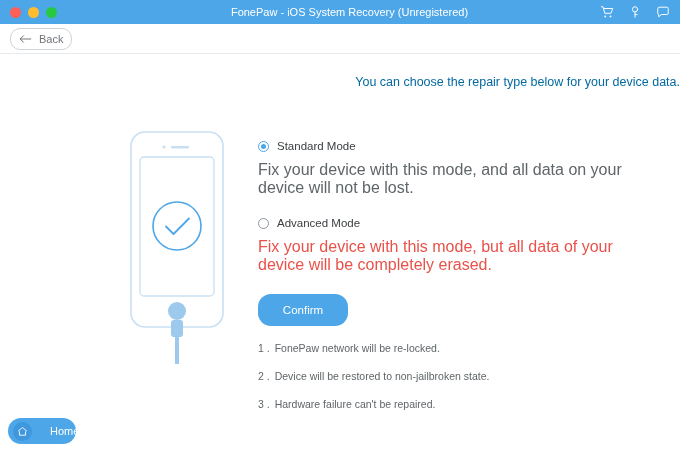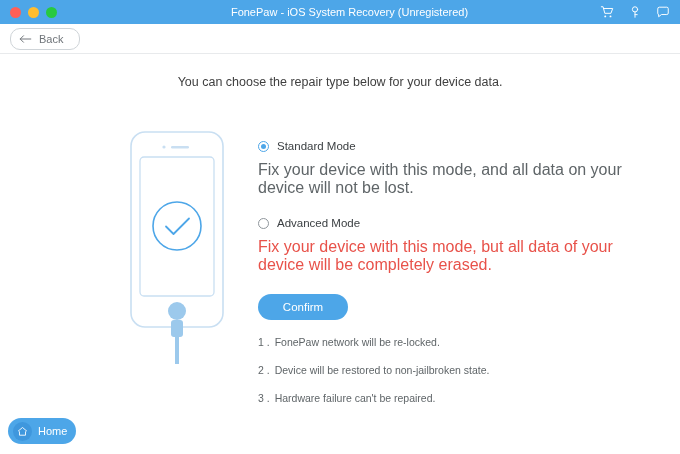--- a/index.html
+++ b/index.html
@@ -79,44 +79,44 @@
     align-items: center;
     padding-left: 10px;
     box-sizing: border-box;
     background: #ffffff;
   }
   .back-btn {
     display: inline-flex;
     align-items: center;
     gap: 7px;
     height: 20px;
-    padding: 0 16px 0 8px;
+    padding: 0 8px 0 8px;
     border: 1px solid #cfd4d8;
     border-radius: 10px;
     background: #ffffff;
     color: #6f7479;
     font-size: 11px;
     cursor: pointer;
   }
   .back-arrow {
     width: 13px;
     height: 10px;
     display: block;
     color: #6f7479;
   }
 
   
   .content {
     position: relative;
     height: 400px;
   }
   .headline {
-    text-align: center;
+    text-align: right;
     font-size: 12.5px;
-    color: #404040;
+    color: #0369a1;
     padding-top: 21px;
   }
 
   
   .phone-wrap {
     position: absolute;
     left: 112px;
     top: 76px;
     width: 130px;
     height: 240px;
@@ -173,21 +173,21 @@
     margin: 9px 0 0 0;
   }
   .option-desc.warn {
     color: #e8524a;
   }
   .spacer-advanced { height: 20px; }
 
   .confirm-btn {
     margin-top: 20px;
     width: 90px;
-    height: 26px;
+    height: 32px;
     border-radius: 13px;
     background: #4da6e8;
     color: #ffffff;
     font-size: 11.5px;
     border: none;
     cursor: pointer;
     display: flex;
     align-items: center;
     justify-content: center;
     font-family: "Liberation Sans", sans-serif;
@@ -209,21 +209,21 @@
   .home-btn {
     position: absolute;
     left: 8px;
     bottom: 10px;
     width: 68px;
     height: 26px;
     border-radius: 13px;
     background: #4da6e8;
     display: flex;
     align-items: center;
-    gap: 6px;
+    gap: 18px;
     padding-left: 5px;
     box-sizing: border-box;
     cursor: pointer;
   }
   .home-circle {
     width: 19px;
     height: 19px;
     border-radius: 50%;
     background: #3f97dd;
     display: flex;

